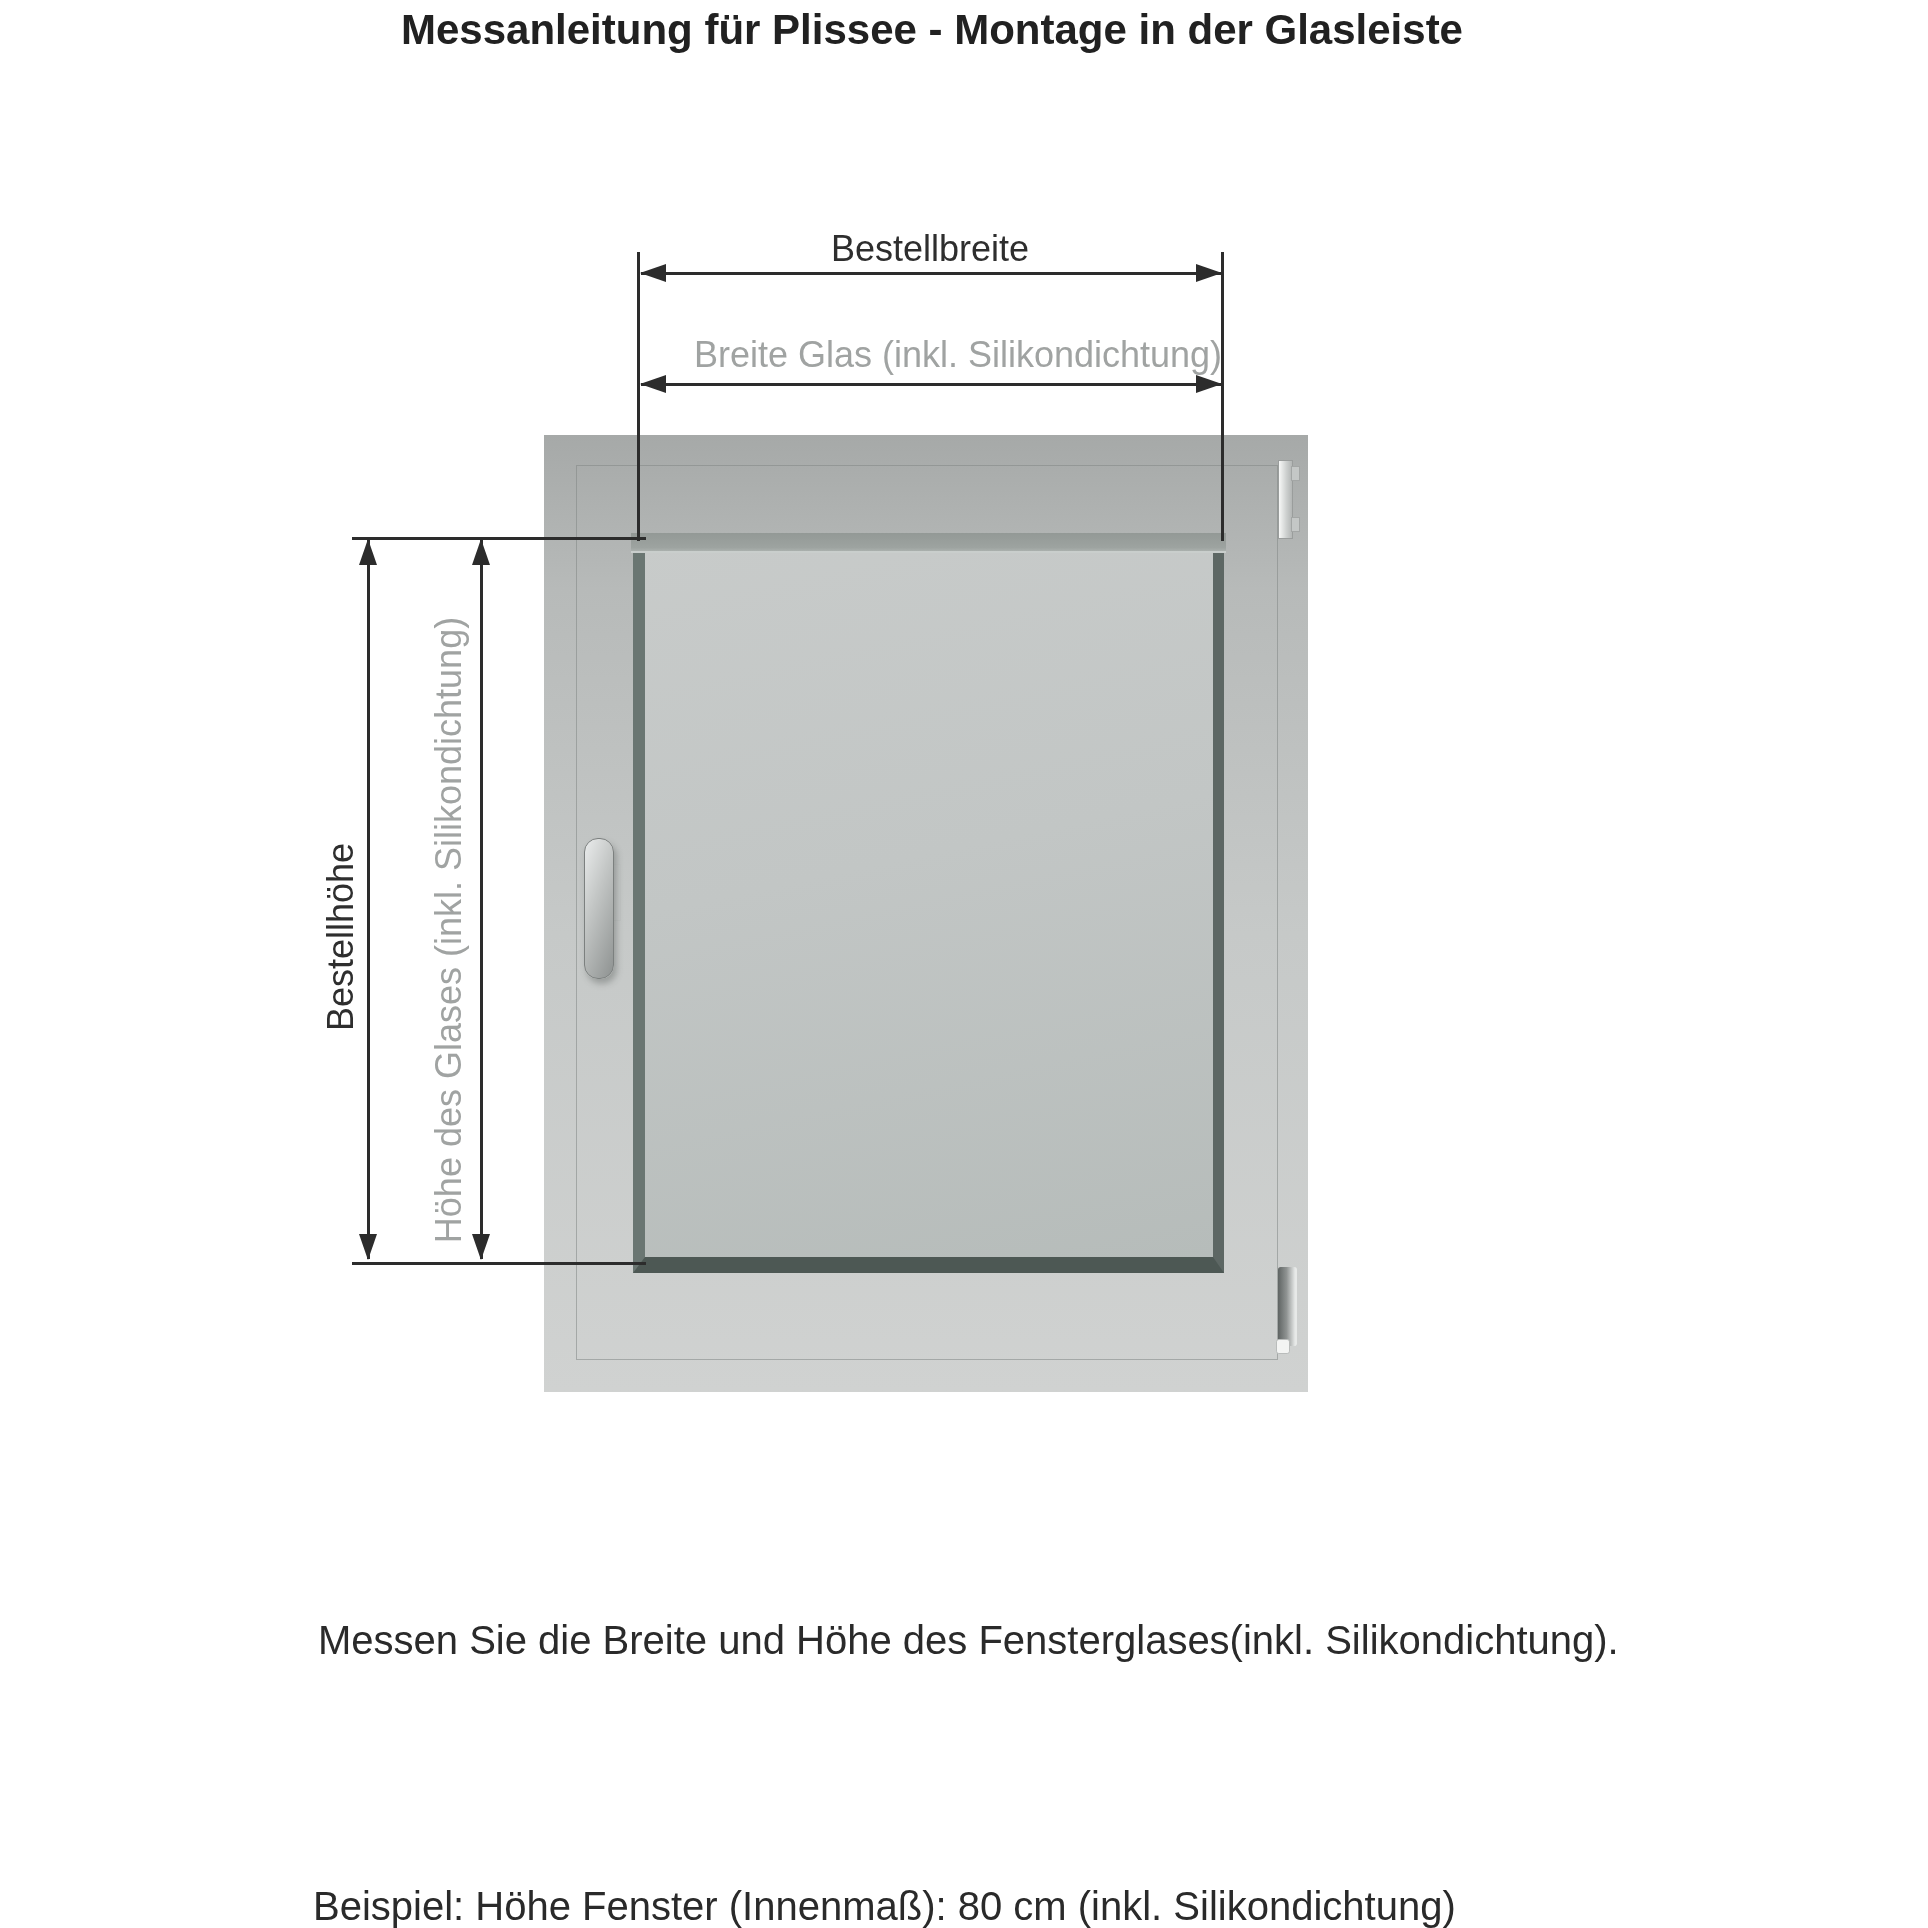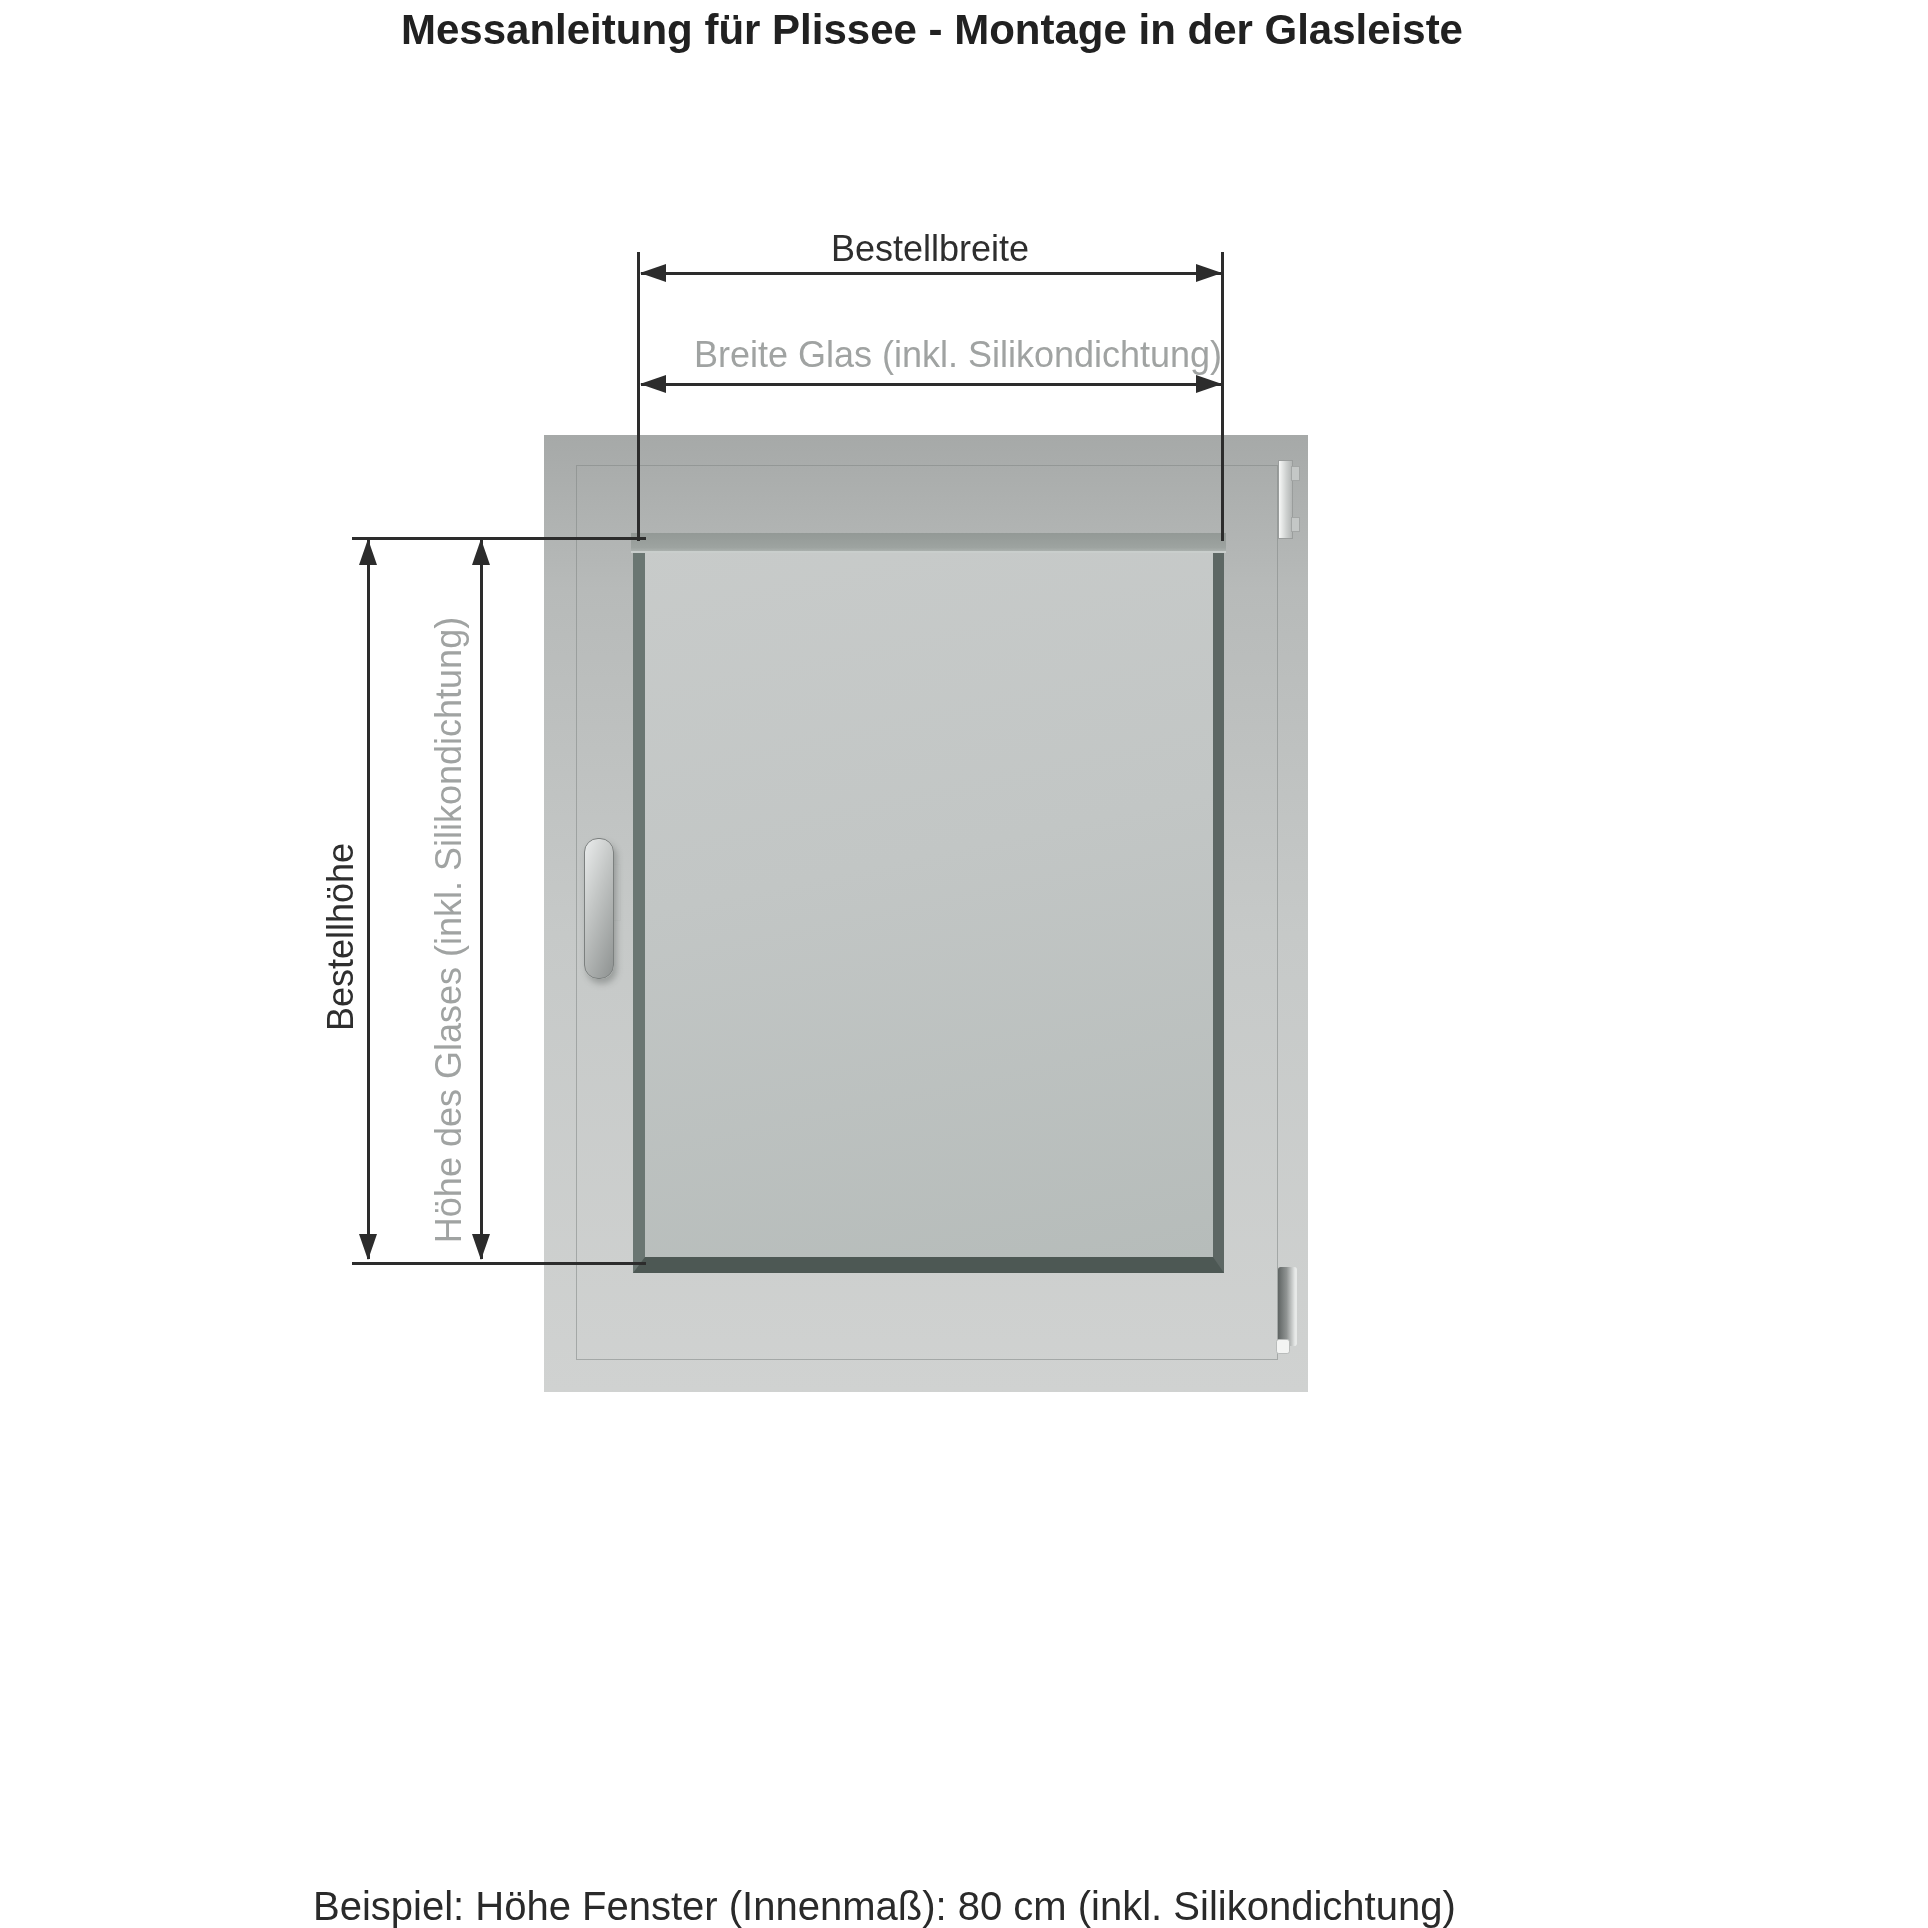--- a/index.html
+++ b/index.html
@@ -118,20 +118,21 @@
     <div class="dim-label muted" style="left:930px;top:355px;margin-left:28px;">Breite Glas (inkl. Silikondichtung)</div>
     <div class="h-arrow" style="left:641px;top:383px;width:580px;"></div>
 
     <div class="dim-label rot" style="left:341px;top:937px;">Bestellhöhe</div>
     <div class="v-arrow" style="left:367px;top:540px;height:719px;"></div>
     <div class="dim-label rot muted" style="left:449px;top:930px;">Höhe des Glases (inkl. Silikondichtung)</div>
     <div class="v-arrow" style="left:480px;top:540px;height:719px;"></div>
   </div>
 
   <div class="textblock" style="left:318px;top:1503px;">
+    <div>Messen Sie die Breite und Höhe des Fensterglases(inkl. Silikondichtung).</div>
     
     
   </div>
 
   <div class="textblock" id="example-block" style="left:313px;top:1766px;">
     <div>Beispiel: Höhe Fenster (Innenmaß): 80 cm (inkl. Silikondichtung)</div>
     
     
   </div>
 

